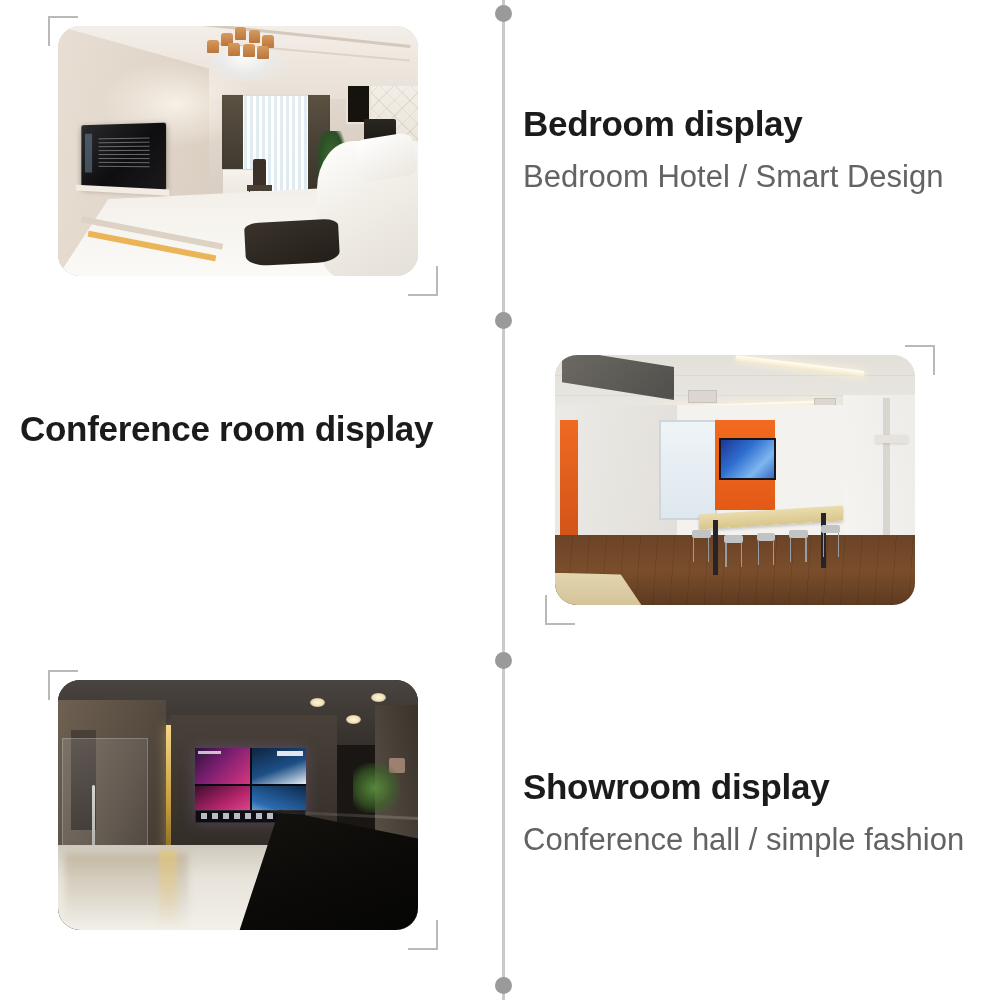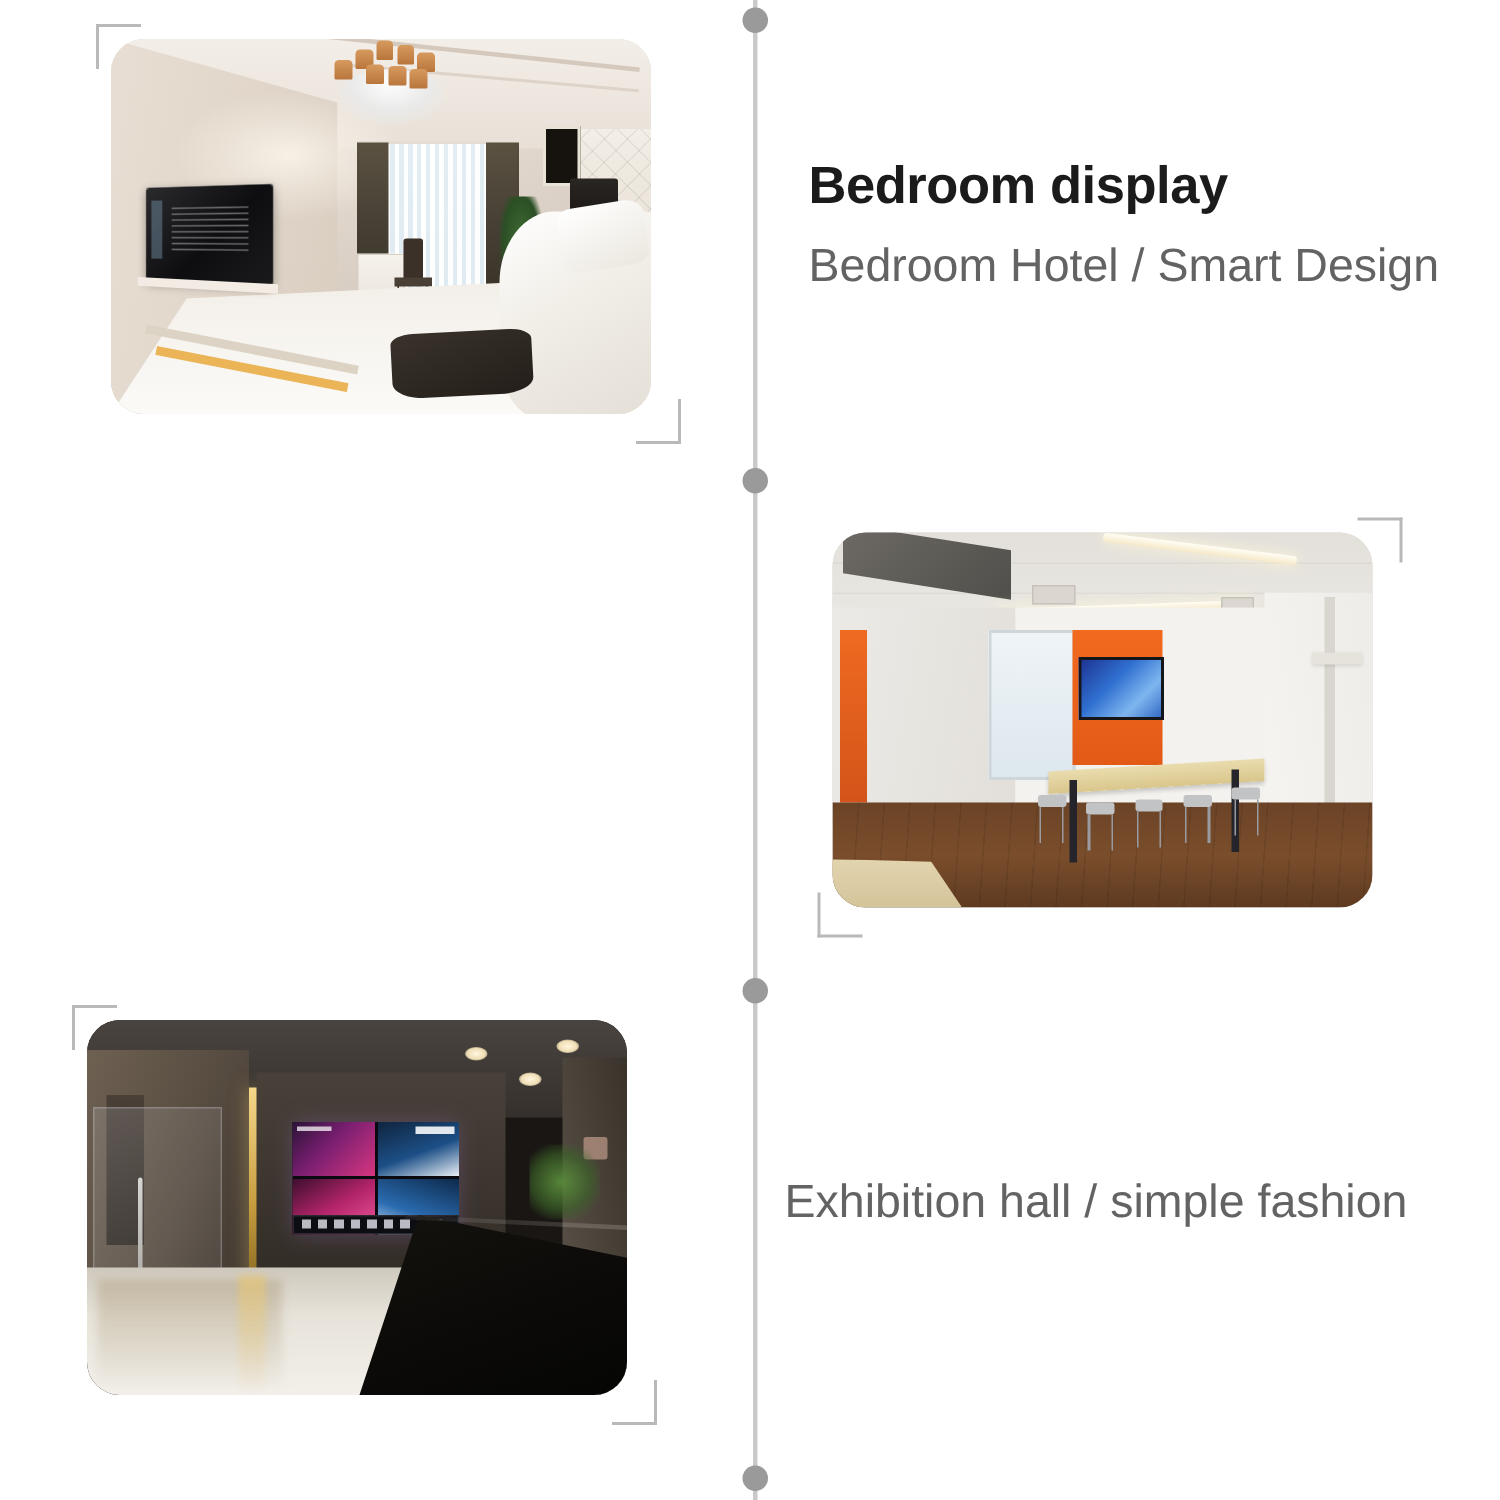--- a/index.html
+++ b/index.html
@@ -445,21 +445,21 @@
 </style>
 </head>
 <body>
 
 <div class="timeline-line"></div>
 <div class="timeline-dot" style="top:5px;"></div>
 <div class="timeline-dot" style="top:312px;"></div>
 <div class="timeline-dot" style="top:652px;"></div>
 <div class="timeline-dot" style="top:977px;"></div>
 
-<div class="block" style="left:16px;top:0;width:500px;height:330px;">
+<div class="block" style="left:0;top:0;width:500px;height:330px;">
   <div class="photo-frame" style="left:48px;top:16px;width:390px;height:280px;">
     <div class="bracket tl"></div>
     <div class="bracket br"></div>
     <div class="photo">
       <div class="scene">
         <div class="bd-bg"></div>
         <div class="bd-ceiling"></div>
         <div class="bd-ceil-line"></div>
         <div class="bd-ceil-line2"></div>
         <div class="bd-leftwall"></div>
@@ -512,20 +512,21 @@
   </div>
 
   <div class="caption" style="left:523px;top:105px;width:477px;">
     <div class="caption-title">Bedroom display</div>
     <div class="caption-sub nowrap">Bedroom Hotel / Smart Design</div>
   </div>
 </div>
 
 <div class="block" style="left:0;top:330px;width:1000px;height:330px;">
   <div class="caption" style="left:20px;top:80px;width:470px;">
+    <div class="caption-title">Conference room display</div>
   </div>
 
   <div class="photo-frame" style="left:545px;top:15px;width:390px;height:280px;">
     <div class="bracket tr"></div>
     <div class="bracket bl"></div>
     <div class="photo">
       <div class="scene">
         <div class="cf-bg"></div>
         <div class="cf-ceiling"></div>
         <div class="cf-tile" style="top:8%;"></div>
@@ -629,15 +630,16 @@
 
         <div class="sr-desk"></div>
         <div class="sr-deskedge"></div>
         <div class="sr-plant"></div>
         <div class="sr-plant2"></div>
       </div>
     </div>
   </div>
 
   <div class="caption" style="left:523px;top:108px;width:477px;">
-    <div class="caption-sub nowrap">Exhibition hall / simple fashion</div>
+    <div class="caption-title">Showroom display</div>
+    <div class="caption-sub nowrap">Conference hall / simple fashion</div>
   </div>
 </div>
 
 </body></html>

